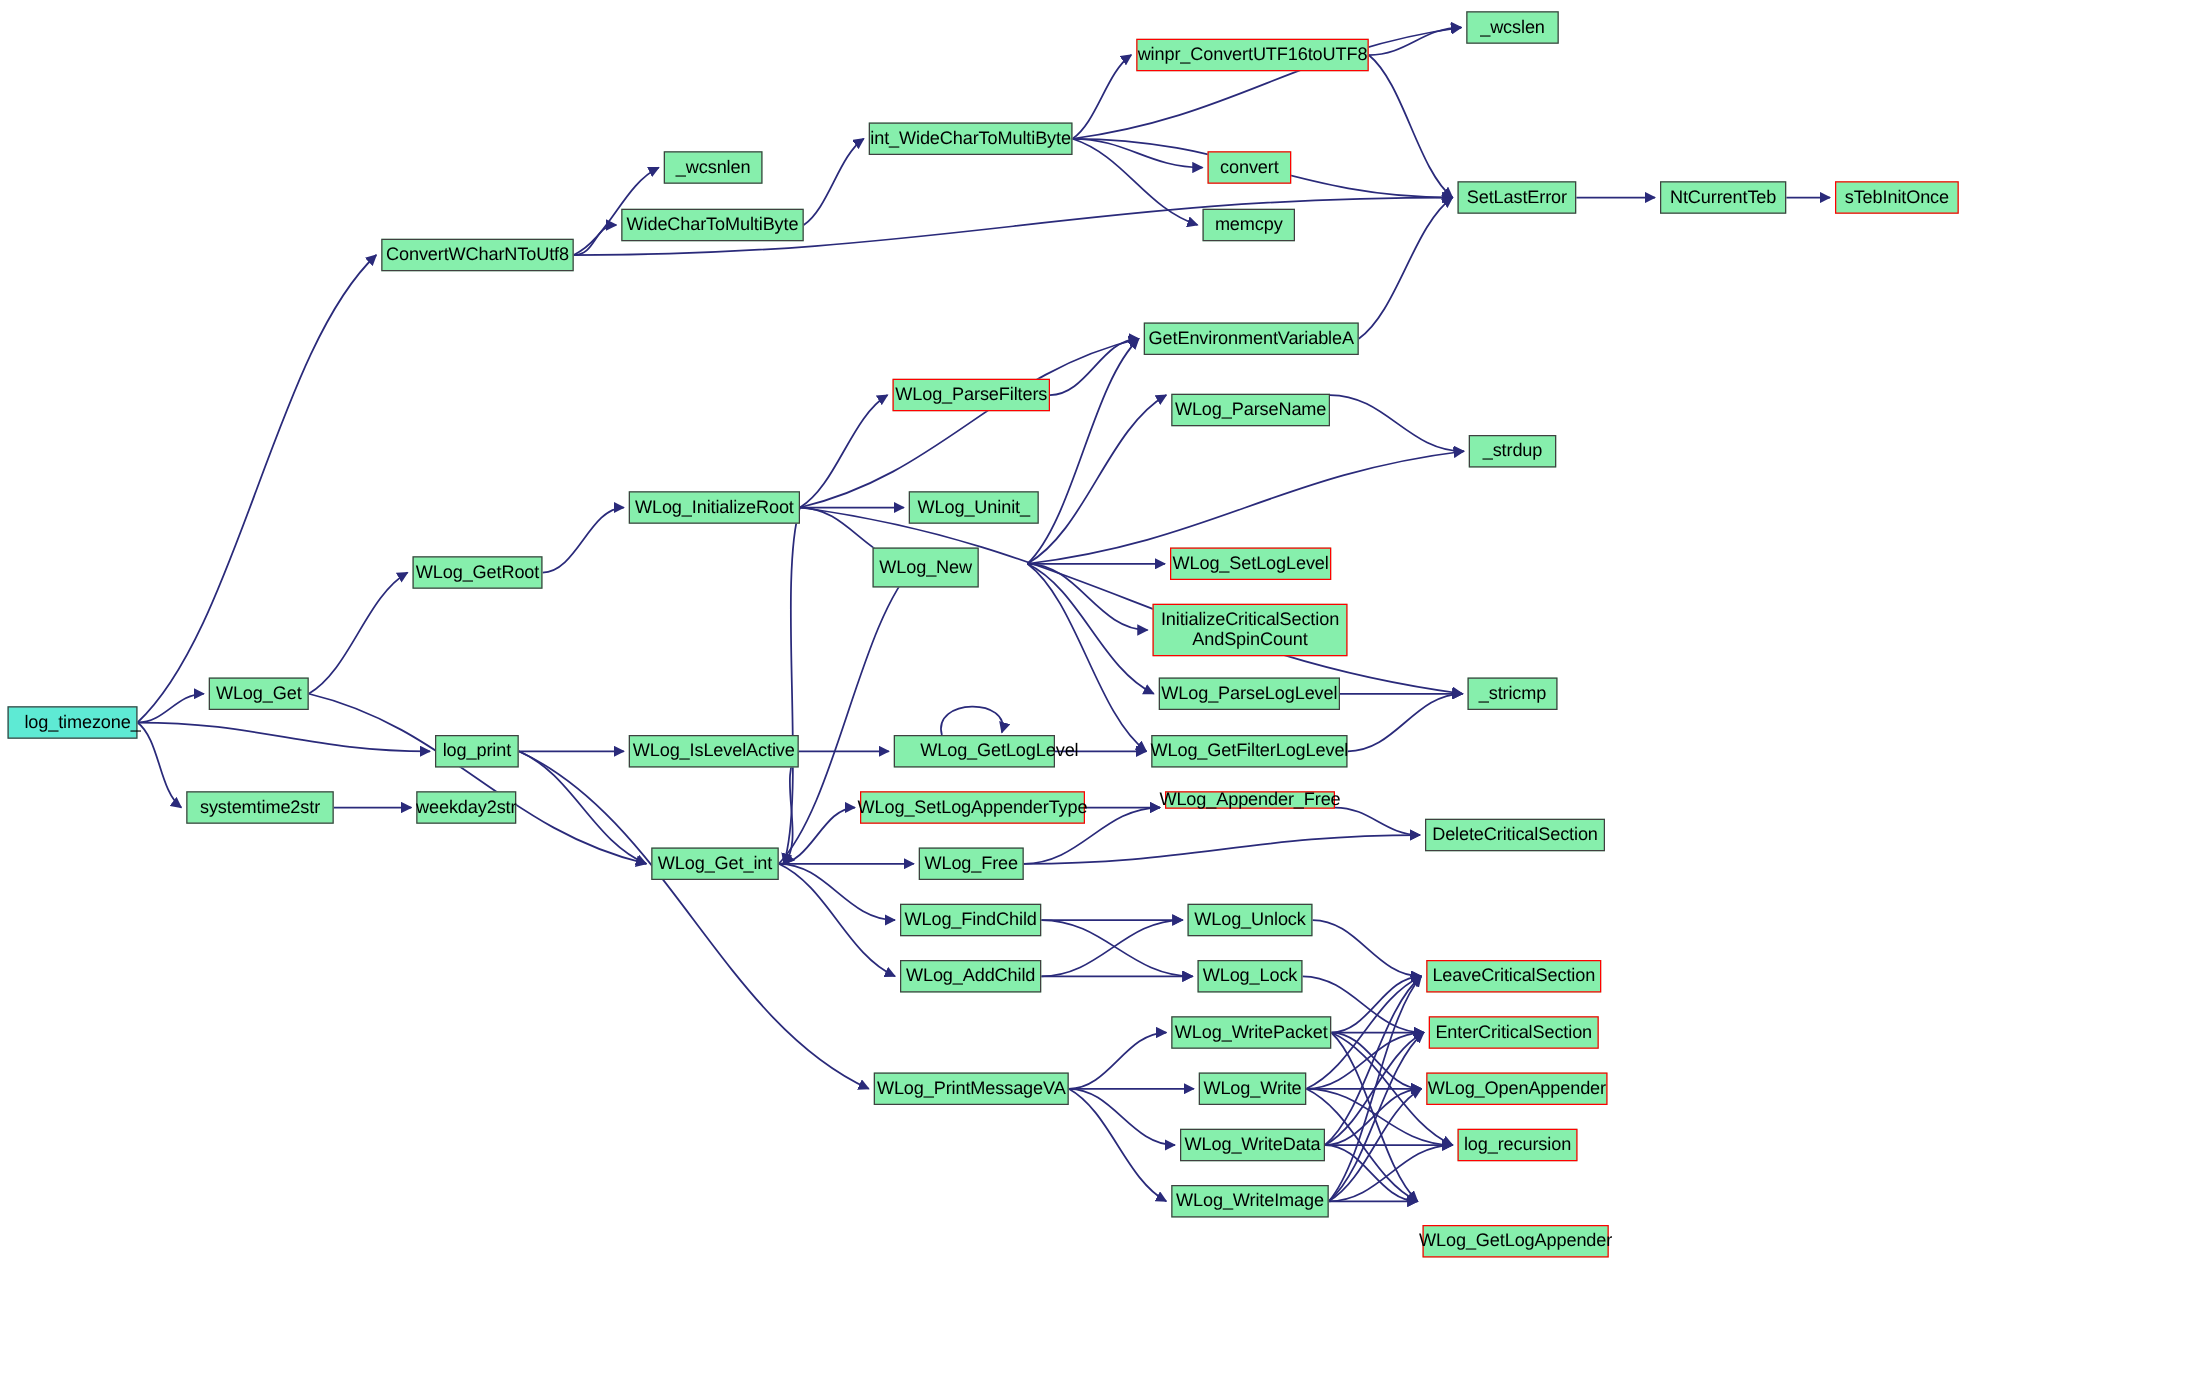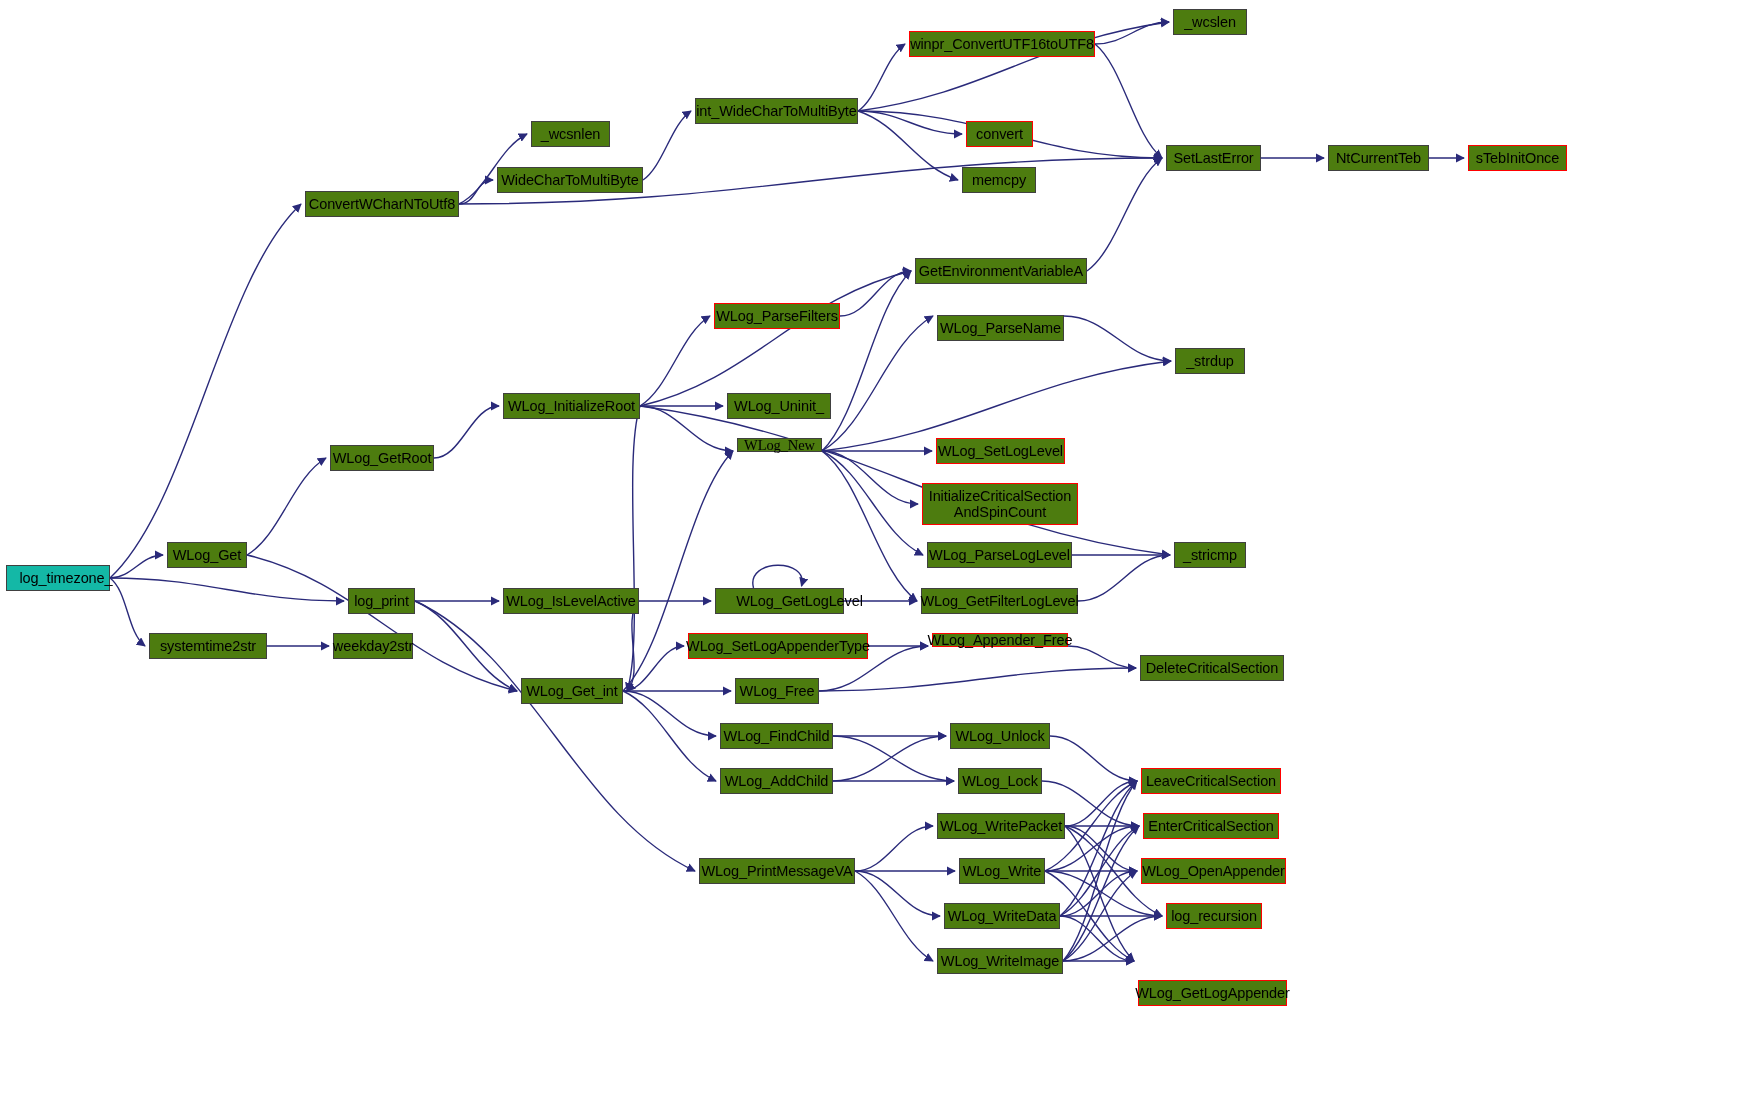--- a/index.html
+++ b/index.html
@@ -23,33 +23,33 @@
     height: 1099px;
     pointer-events: none;
   }
   .node {
     position: absolute;
     box-sizing: border-box;
     display: flex;
     align-items: center;
     justify-content: center;
     text-align: center;
-    background: #4d7c0f;
+    background: #86efac;
     border: 1px solid #404040;
     color: #000000;
     font-size: 14.5px;
     line-height: 1.12;
     white-space: pre;
     letter-spacing: -0.1px;
   }
   .node.red {
     border-color: #ff0000;
   }
   .node.current {
-    background: #14b8a6;
+    background: #5eead4;
     border-color: #404040;
     padding-left: 16px;
   }
 </style>
 </head>
 <body>
 
 <div id="graph">
   <svg id="edges" width="1760" height="1099" viewBox="0 0 1760 1099">
     <defs>
@@ -162,21 +162,21 @@
       <div class="node" style="left: 1173px; top: 9px; width: 74px; height: 26px;">_wcslen</div>
       <div class="node" style="left: 1166px; top: 145px; width: 95px; height: 26px;">SetLastError</div>
       <div class="node" style="left: 1328px; top: 145px; width: 101px; height: 26px;">NtCurrentTeb</div>
       <div class="node red" style="left: 1468px; top: 145px; width: 99px; height: 26px;">sTebInitOnce</div>
       <div class="node" style="left: 915px; top: 258px; width: 172px; height: 26px;">GetEnvironmentVariableA</div>
       <div class="node red" style="left: 714px; top: 303px; width: 126px; height: 26px;">WLog_ParseFilters</div>
       <div class="node" style="left: 937px; top: 303px; width: 127px; height: 26px; margin-top: 12px;">WLog_ParseName</div>
       <div class="node" style="left: 1175px; top: 348px; width: 70px; height: 26px;">_strdup</div>
       <div class="node" style="left: 503px; top: 393px; width: 137px; height: 26px;">WLog_InitializeRoot</div>
       <div class="node" style="left: 727px; top: 393px; width: 104px; height: 26px;">WLog_Uninit_</div>
-      <div class="node" style="left: 737px; top: 438px; width: 85px; height: 14px; font-family: Liberation Serif, serif;">WLog_New</div>
+      <div class="node" style="left: 698px; top: 438px; width: 85px; height: 32px;">WLog_New</div>
       <div class="node red" style="left: 936px; top: 438px; width: 129px; height: 26px;">WLog_SetLogLevel</div>
       <div class="node red" style="left: 922px; top: 483px; width: 156px; height: 42px;">InitializeCriticalSection
 AndSpinCount</div>
       <div class="node" style="left: 927px; top: 542px; width: 145px; height: 26px;">WLog_ParseLogLevel</div>
       <div class="node" style="left: 1174px; top: 542px; width: 72px; height: 26px;">_stricmp</div>
       <div class="node" style="left: 503px; top: 588px; width: 136px; height: 26px;">WLog_IsLevelActive</div>
       <div class="node" style="left: 715px; top: 588px; width: 129px; height: 26px; padding-left: 40px;">WLog_GetLogLevel</div>
       <div class="node" style="left: 921px; top: 588px; width: 157px; height: 26px;">WLog_GetFilterLogLevel</div>
       <div class="node red" style="left: 688px; top: 633px; width: 180px; height: 26px;">WLog_SetLogAppenderType</div>
       <div class="node red" style="left: 932px; top: 633px; width: 136px; height: 14px;">WLog_Appender_Free</div>

